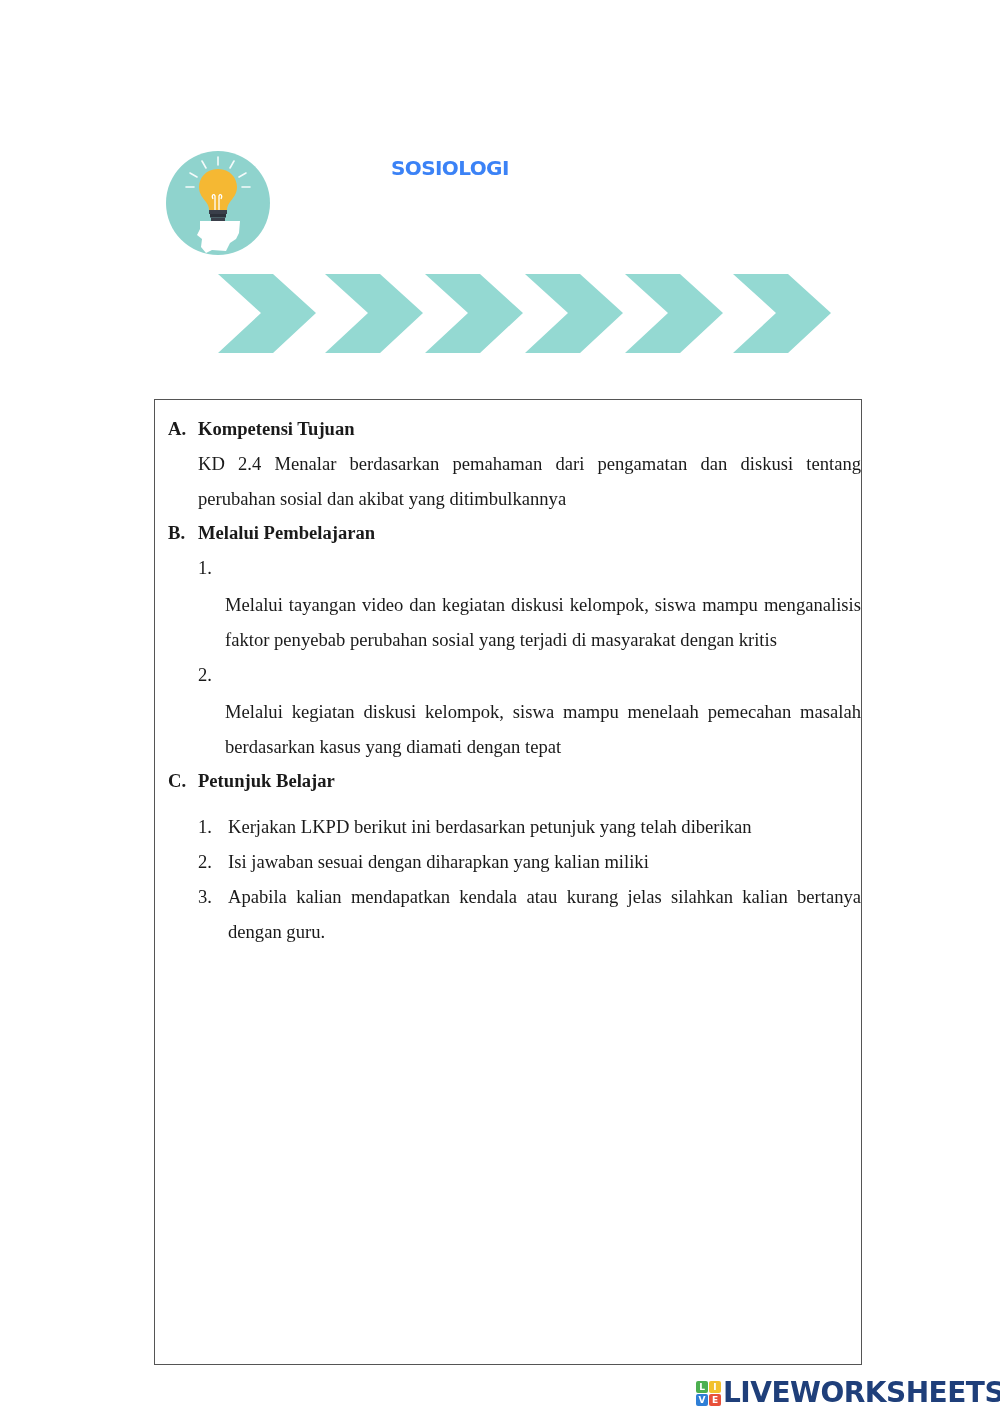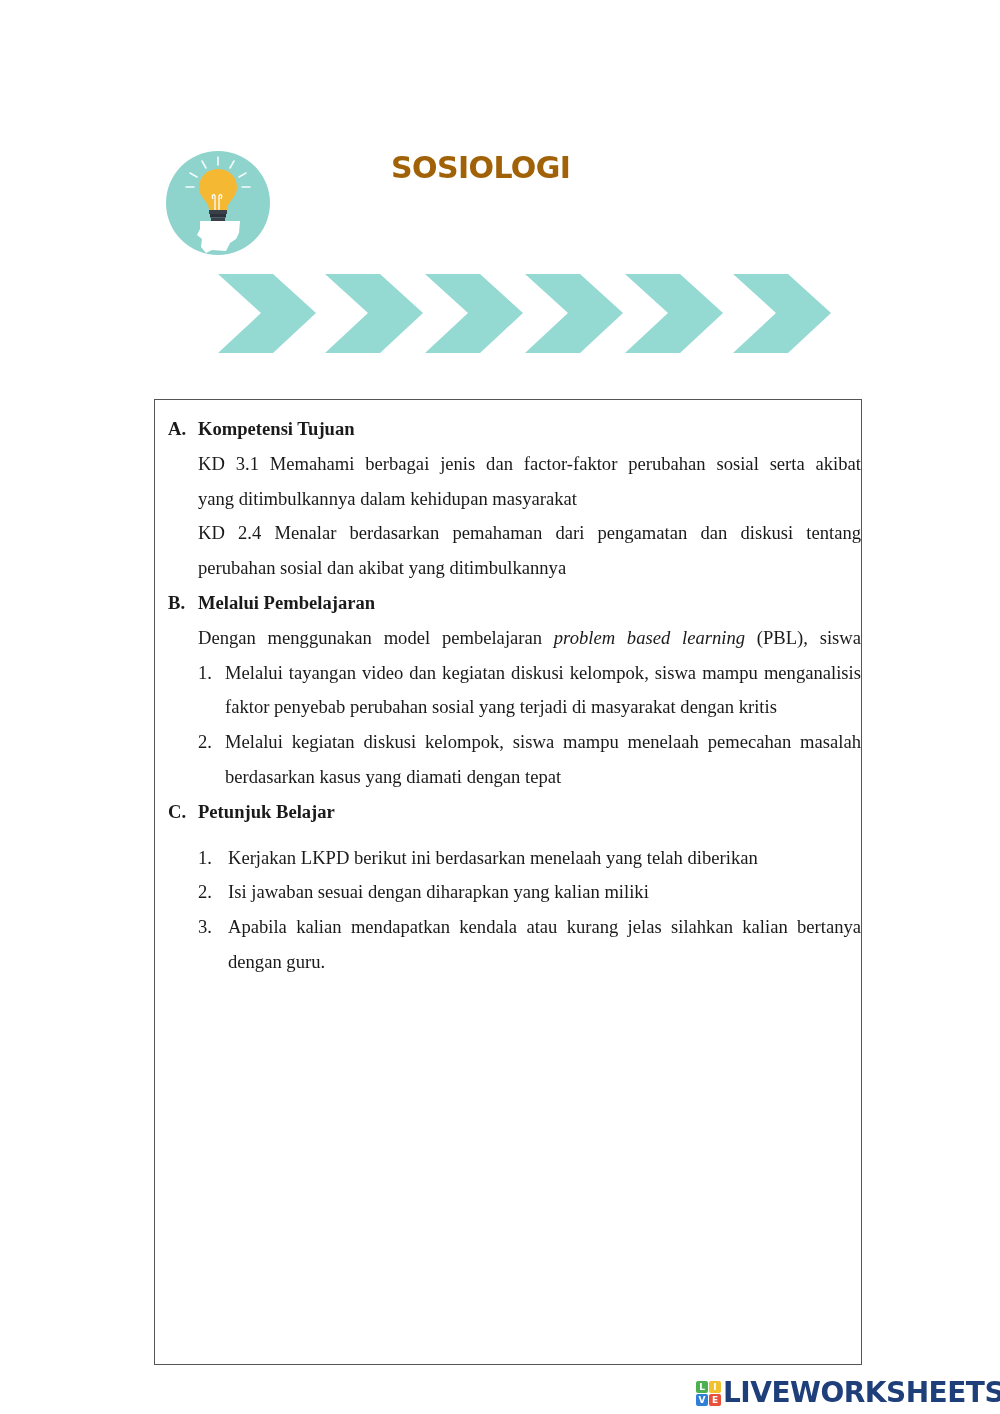--- a/index.html
+++ b/index.html
@@ -5,41 +5,41 @@
   html, body { margin: 0; padding: 0; }
   body {
     width: 1000px; height: 1414px; background: #ffffff; position: relative; overflow: hidden;
     font-family: "Liberation Serif", serif; color: #1a1a1a;
   }
   .logo-circle {
     position: absolute; left: 166px; top: 151px; width: 104px; height: 104px;
   }
   .title {
     position: absolute; left: 391px; top: 152px;
-    font-family: "DejaVu Sans", sans-serif; font-weight: bold; color: #a16207;
-    font-size: 30px; line-height: 32px; letter-spacing: -0.6px;
+    font-family: "DejaVu Sans", sans-serif; font-weight: bold; color: #3b82f6;
+    font-size: 20px; line-height: 32px; letter-spacing: -0.6px;
   }
   .title div { white-space: nowrap; }
   .chevrons { position: absolute; left: 0; top: 0; width: 1000px; height: 400px; pointer-events: none; }
   .box {
     position: absolute; left: 154px; top: 399px; width: 708px; height: 966px;
     border: 1.3px solid #555555; box-sizing: border-box;
   }
   .content {
     position: absolute; left: 168px; top: 412px; width: 693px;
     font-size: 18.6px; line-height: 34.8px;
   }
   .sec-head { font-weight: bold; display: flex; }
   .sec-letter { width: 30px; display: inline-block; }
   .para { padding-left: 30px; text-align: justify; text-align-last: left; }
   .jl { text-align: justify; text-align-last: justify; }
   .ol1 { padding-left: 30px; }
   .ol1 .item { display: flex; }
   .ol1 .num { width: 27px; flex: none; }
-  .ol1 .txt { flex: 1; text-align: justify; }
+  .ol1 .txt { flex: 1; text-align: justify; margin-top: 37px; }
   .ol2 { padding-left: 30px; margin-top: 11px; }
   .ol2 .item { display: flex; }
   .ol2 .num { width: 30px; flex: none; }
   .ol2 .txt { flex: 1; text-align: justify; }
   .lw-logo {
     position: absolute; left: 696px; top: 1378px; display: flex; align-items: center;
   }
   .lw-squares { display: grid; grid-template-columns: 12px 12px; grid-template-rows: 12px 12px; gap: 1px; margin-right: 2px; }
   .lw-sq { font-family: "DejaVu Sans", sans-serif; font-size: 9px; font-weight: bold; color: #fff; display: flex; align-items: center; justify-content: center; border-radius: 2px; }
   .lw-text {
@@ -87,54 +87,49 @@
 
 <div class="box"></div>
 
 <div class="content">
 
   <div class="sec-head">
     <span class="sec-letter">A.</span>
     <span>Kompetensi Tujuan</span>
   </div>
   <div class="para">
-    <div class="jl">KD 3.1 Memahami berbagai jenis dan factor-faktor perubahan sosial serta akibat</div>
-    <div>yang ditimbulkannya dalam kehidupan masyarakat</div>
-  </div>
-  <div class="para">
     <div class="jl">KD 2.4 Menalar berdasarkan pemahaman dari pengamatan dan diskusi tentang</div>
     <div>perubahan sosial dan akibat yang ditimbulkannya</div>
   </div>
 
   <div class="sec-head">
     <span class="sec-letter">B.</span>
     <span>Melalui Pembelajaran</span>
   </div>
   <div class="para">
-    <div class="jl"><span>Dengan menggunakan model pembelajaran </span><i>problem based learning</i><span> (PBL), siswa</span></div>
   </div>
   <div class="ol1">
     <div class="item">
       <span class="num">1.</span>
       <span class="txt">Melalui tayangan video dan kegiatan diskusi kelompok, siswa mampu menganalisis faktor penyebab perubahan sosial yang terjadi di masyarakat dengan kritis</span>
     </div>
     <div class="item">
       <span class="num">2.</span>
       <span class="txt">Melalui kegiatan diskusi kelompok, siswa mampu menelaah pemecahan masalah berdasarkan kasus yang diamati dengan tepat</span>
     </div>
   </div>
 
   <div class="sec-head">
     <span class="sec-letter">C.</span>
     <span>Petunjuk Belajar</span>
   </div>
   <div class="ol2">
     <div class="item">
       <span class="num">1.</span>
-      <span class="txt">Kerjakan LKPD berikut ini berdasarkan menelaah yang telah diberikan</span>
+      <span class="txt">Kerjakan LKPD berikut ini berdasarkan petunjuk yang telah diberikan</span>
     </div>
     <div class="item">
       <span class="num">2.</span>
       <span class="txt">Isi jawaban sesuai dengan diharapkan yang kalian miliki</span>
     </div>
     <div class="item">
       <span class="num">3.</span>
       <span class="txt">Apabila kalian mendapatkan kendala atau kurang jelas silahkan kalian bertanya dengan guru.</span>
     </div>
   </div>

